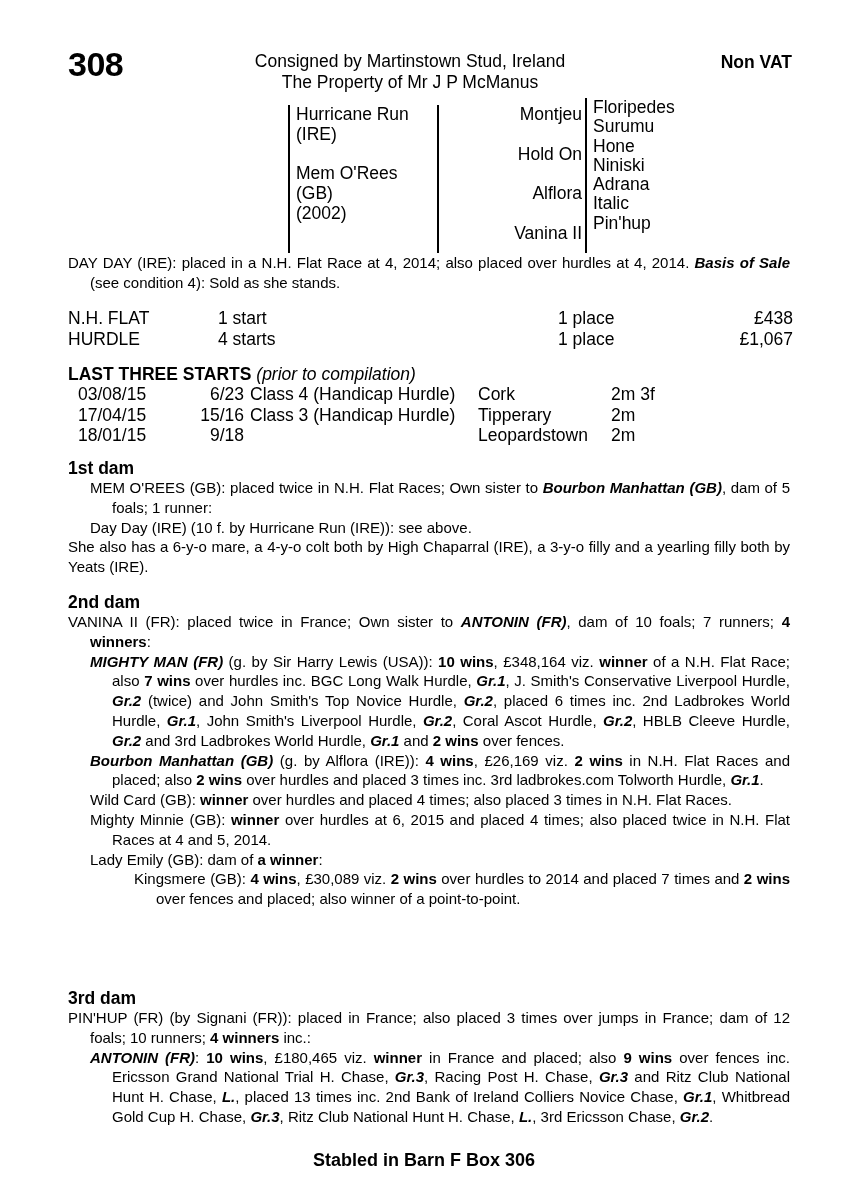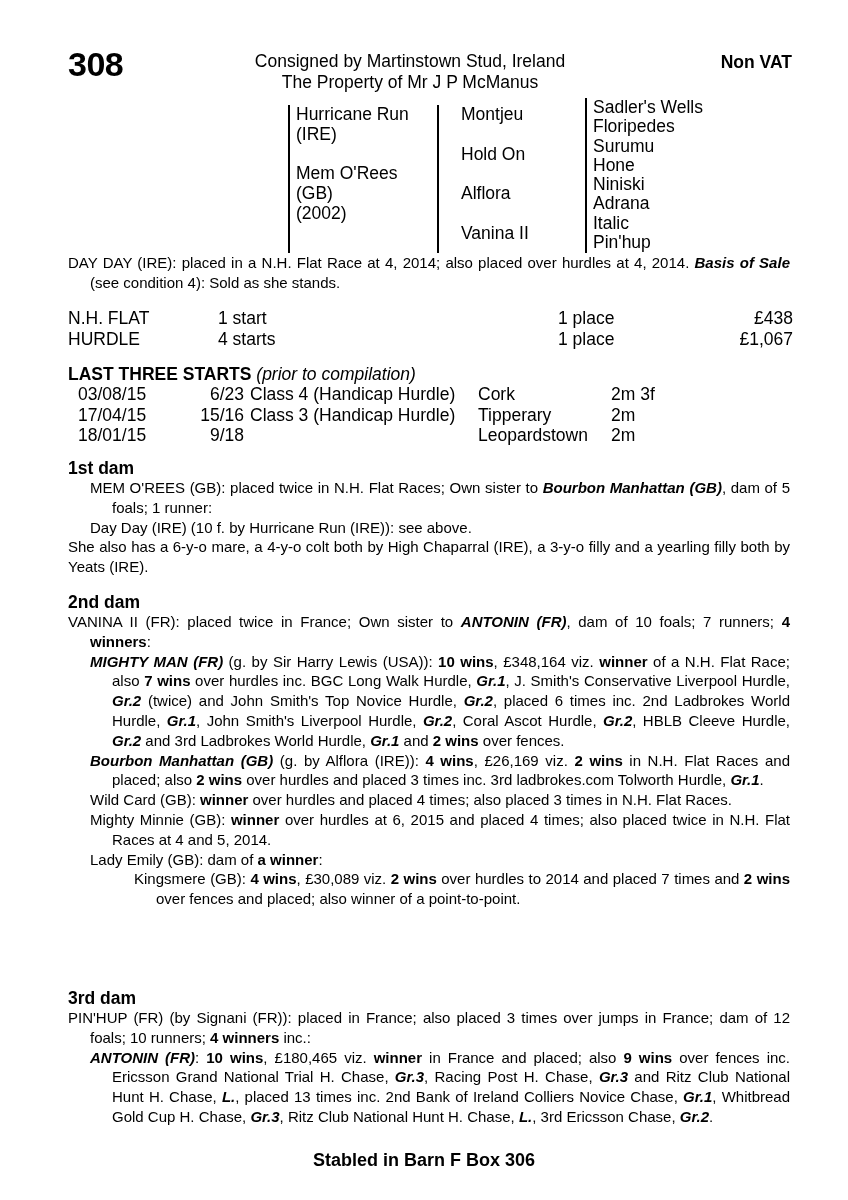--- a/index.html
+++ b/index.html
@@ -82,20 +82,21 @@
   }
   .ped-gp {
     left: 437px;
     width: 145px;
     top: 7px;
     border-left: 2.5px solid #000;
     padding-left: 22px;
     height: 148px;
     box-sizing: border-box;
     line-height: 19.8px;
+    text-align: right;
   }
   .ped-ggp {
     left: 585px;
     width: 230px;
     top: 0px;
     border-left: 2.5px solid #000;
     padding-left: 6px;
     height: 155px;
     box-sizing: border-box;
     line-height: 19.3px;
@@ -198,21 +199,20 @@
       <div>Montjeu</div>
       <div class="gap-gp"></div>
       <div>Hold On</div>
       <div class="gap-gp"></div>
       <div>Alflora</div>
       <div class="gap-gp"></div>
       <div>Vanina II</div>
     </div>
 
     <div class="ped-col ped-ggp">
-      <div>Sadler's Wells</div>
       <div>Floripedes</div>
       <div>Surumu</div>
       <div>Hone</div>
       <div>Niniski</div>
       <div>Adrana</div>
       <div>Italic</div>
       <div>Pin'hup</div>
     </div>
   </div>
 

